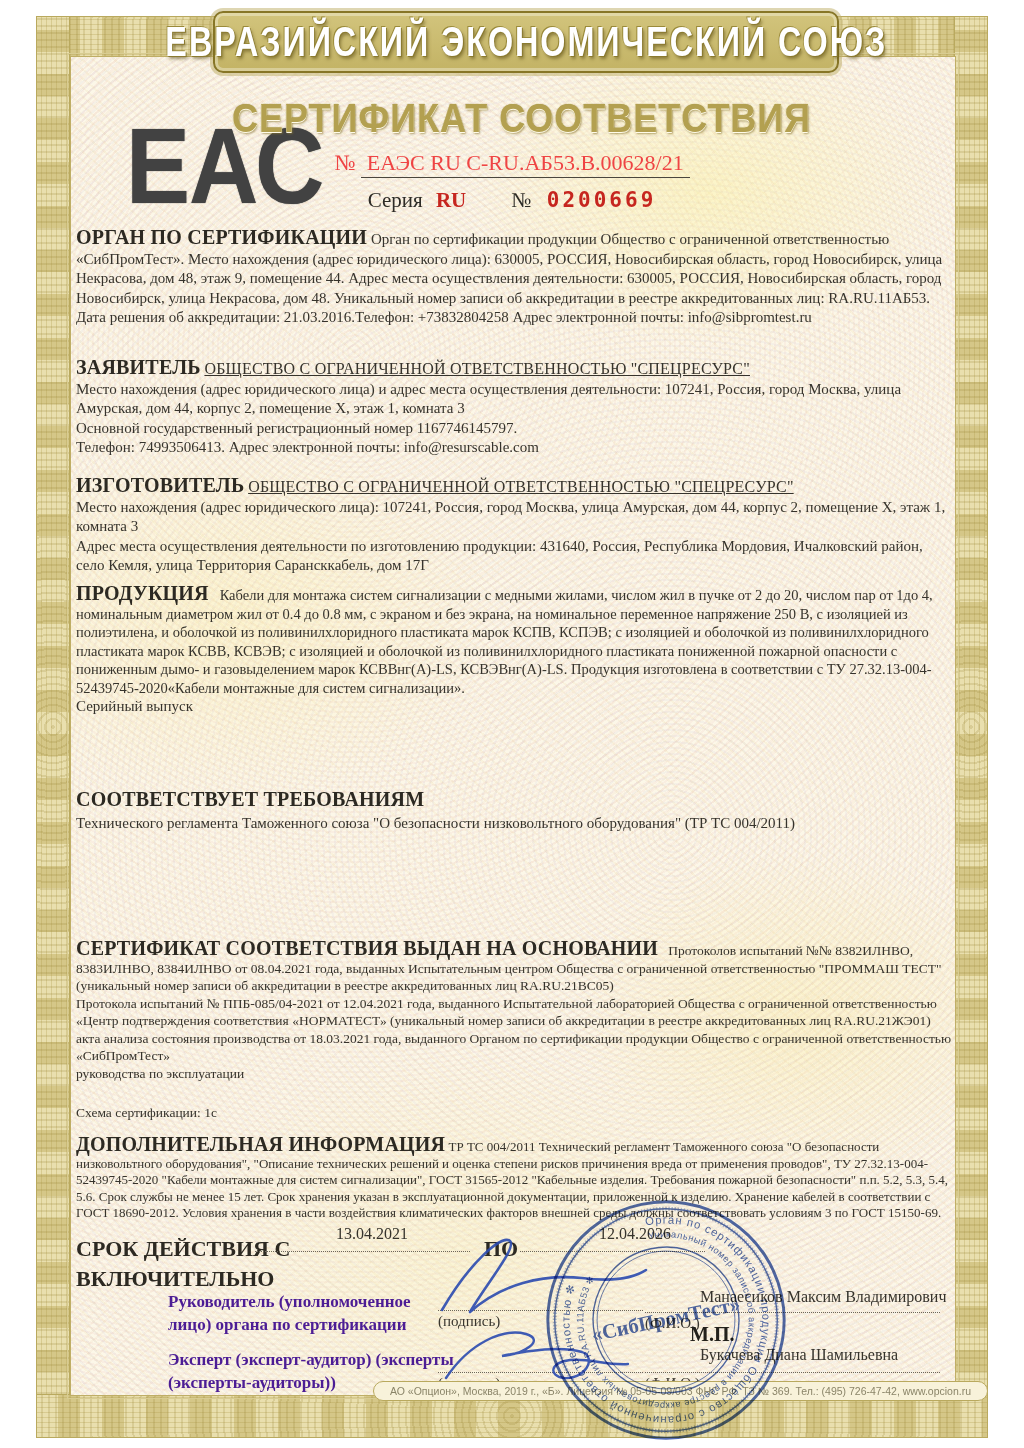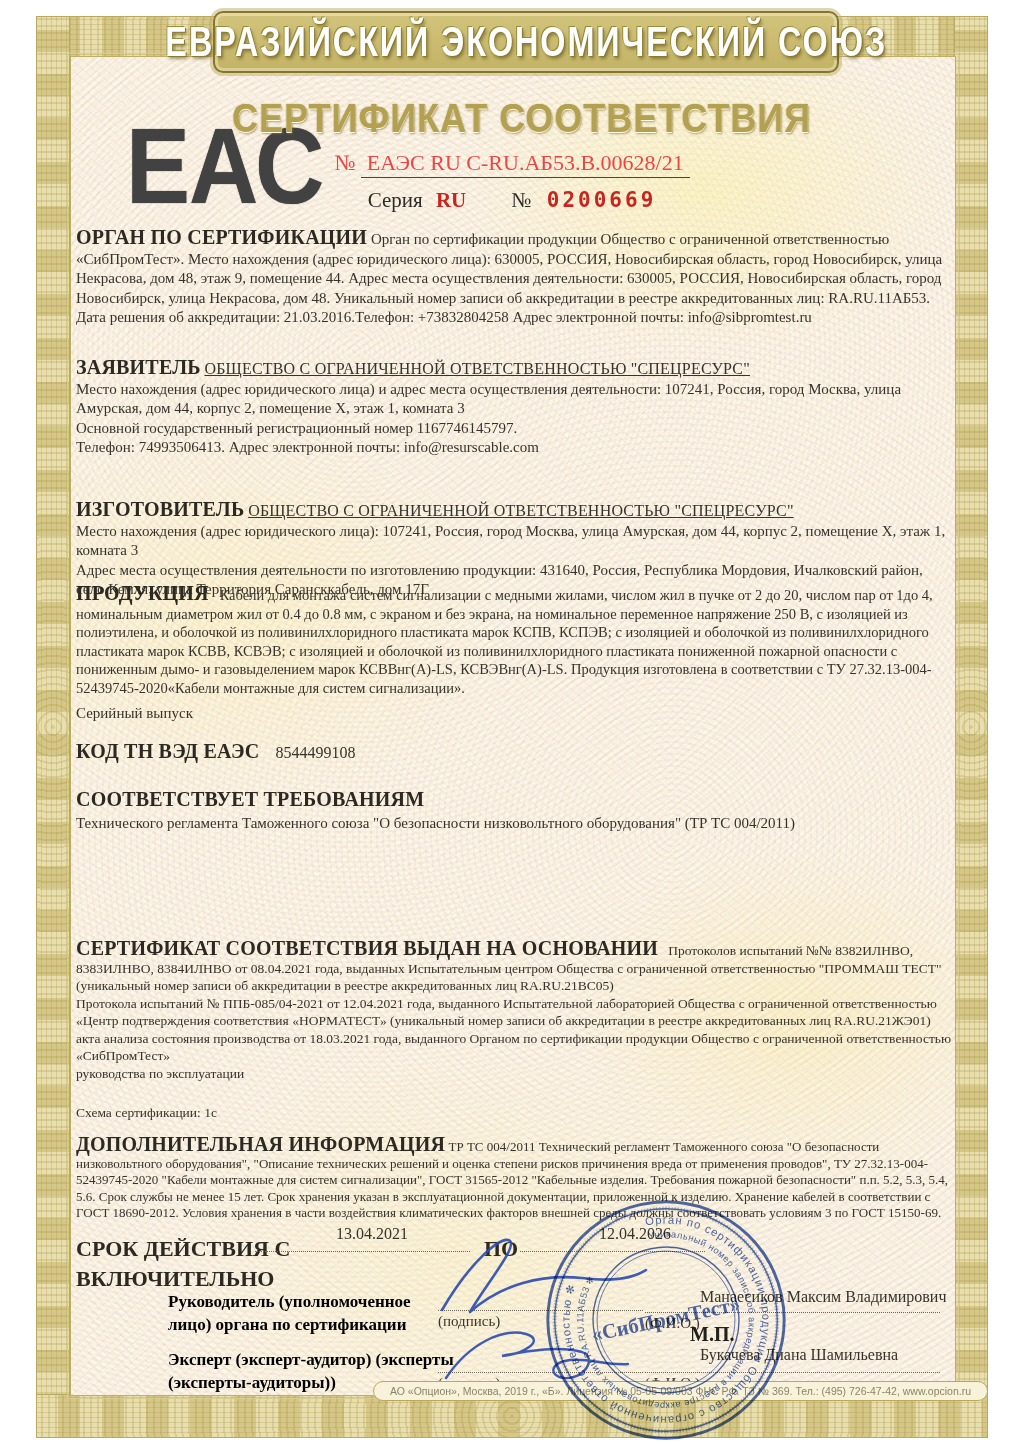--- a/index.html
+++ b/index.html
@@ -73,21 +73,21 @@
   .sec-h{font-weight:700;font-size:20px;color:#2c2922;letter-spacing:0.2px;}
   .sec-t{font-size:15px;line-height:19.5px;}
   .sec-t-sm{font-size:13.5px;line-height:17.5px;}
   .sec p{margin:0;}
   .caps-name{font-size:16px;letter-spacing:0.2px;text-decoration:underline;}
 
   
   .big-label{position:absolute;font-weight:700;font-size:22px;color:#2c2922;z-index:3;}
   .date-val{position:absolute;font-size:16px;color:#36332c;z-index:3;margin-left:44px;}
   .uline{position:absolute;height:0;border-bottom:1px dotted #6d675a;z-index:3;}
-  .role-label{position:absolute;font-weight:700;font-size:17px;line-height:23px;color:#000000;z-index:3;}
+  .role-label{position:absolute;font-weight:700;font-size:17px;line-height:23px;color:#4c1d95;z-index:3;}
   .small-label{position:absolute;font-size:15px;color:#3a372f;text-align:left;z-index:3;}
   .fio-name{position:absolute;font-size:16px;color:#36332c;white-space:nowrap;z-index:3;}
   .mp{position:absolute;font-weight:700;font-size:20px;color:#23211c;z-index:3;}
 
   
   .stamp{position:absolute;left:538px;top:1192px;width:256px;height:256px;z-index:7;
     opacity:0.85;mix-blend-mode:multiply;transform:rotate(-12deg);}
   .sig-svg{position:absolute;z-index:6;opacity:0.9;}
 
   
@@ -131,38 +131,34 @@
   </div>
 
   <div class="sec" style="top:358px;">
     <p class="sec-t"><span class="sec-h">ЗАЯВИТЕЛЬ</span>
       <span class="caps-name">ОБЩЕСТВО С ОГРАНИЧЕННОЙ ОТВЕТСТВЕННОСТЬЮ "СПЕЦРЕСУРС"</span></p>
     <p class="sec-t">Место нахождения (адрес юридического лица) и адрес места осуществления деятельности: 107241, Россия, город Москва, улица Амурская, дом 44, корпус 2, помещение Х, этаж 1, комната 3</p>
     <p class="sec-t">Основной государственный регистрационный номер 1167746145797.</p>
     <p class="sec-t">Телефон: 74993506413. Адрес электронной почты: info@resurscable.com</p>
   </div>
 
-  <div class="sec" style="top:500px;">
+  <div class="sec" style="top:476px;">
     <p class="sec-t"><span class="sec-h">ИЗГОТОВИТЕЛЬ</span>
       <span class="caps-name">ОБЩЕСТВО С ОГРАНИЧЕННОЙ ОТВЕТСТВЕННОСТЬЮ "СПЕЦРЕСУРС"</span></p>
     <p class="sec-t">Место нахождения (адрес юридического лица): 107241, Россия, город Москва, улица Амурская, дом 44, корпус 2, помещение Х, этаж 1, комната 3</p>
     <p class="sec-t">Адрес места осуществления деятельности по изготовлению продукции: 431640, Россия, Республика Мордовия, Ичалковский район, село Кемля, улица Территория Сарансккабель, дом 17Г</p>
   </div>
 
   <div class="sec" style="top:584px;">
     <p class="sec-t" style="font-size:14.5px;line-height:18.5px;">
       <span class="sec-h">ПРОДУКЦИЯ</span>&nbsp;&nbsp;
       <span>Кабели для монтажа систем сигнализации с медными жилами, числом жил в пучке от 2 до 20, числом пар от 1до 4, номинальным диаметром жил от 0.4 до 0.8 мм, с экраном и без экрана, на номинальное переменное напряжение 250 В, с изоляцией из полиэтилена, и оболочкой из поливинилхлоридного пластиката марок КСПВ, КСПЭВ; с изоляцией и оболочкой из поливинилхлоридного пластиката марок КСВВ, КСВЭВ; с изоляцией и оболочкой из поливинилхлоридного пластиката пониженной пожарной опасности с пониженным дымо- и газовыделением марок КСВВнг(А)-LS, КСВЭВнг(А)-LS. Продукция изготовлена в соответствии с ТУ 27.32.13-004-52439745-2020«Кабели монтажные для систем сигнализации».</span></p>
-    <p class="sec-t" style="margin-top:7px;">Серийный выпуск</p>
-  </div>
-
-  <div class="sec" style="top:740px;">
-    <p><span class="sec-h">КОД ТН ВЭД ЕАЭС</span>&nbsp;&nbsp;&nbsp;
-      <span class="sec-t" style="font-size:16px;">8544499108</span></p>
-  </div>
+    <p class="sec-t" style="margin-top:0;">Серийный выпуск</p>
+  </div>
+
 
   <div class="sec" style="top:788px;">
     <p class="sec-h">СООТВЕТСТВУЕТ ТРЕБОВАНИЯМ</p>
     <p class="sec-t" style="margin-top:3px;">Технического регламента Таможенного союза "О безопасности низковольтного оборудования" (ТР ТС 004/2011)</p>
   </div>
 
   <div class="sec" style="top:940px;">
     <p class="sec-t-sm"><span class="sec-h">СЕРТИФИКАТ СООТВЕТСТВИЯ ВЫДАН НА ОСНОВАНИИ</span>&nbsp;&nbsp;
       <span>Протоколов испытаний №№ 8382ИЛНВО, 8383ИЛНВО, 8384ИЛНВО от 08.04.2021 года, выданных Испытательным центром Общества с ограниченной ответственностью "ПРОММАШ ТЕСТ" (уникальный номер записи об аккредитации в реестре аккредитованных лиц RA.RU.21ВС05)</span></p>
     <p class="sec-t-sm">Протокола испытаний № ППБ-085/04-2021 от 12.04.2021 года, выданного Испытательной лабораторией Общества с ограниченной ответственностью «Центр подтверждения соответствия «НОРМАТЕСТ» (уникальный номер записи об аккредитации в реестре аккредитованных лиц RA.RU.21ЖЭ01)</p>

